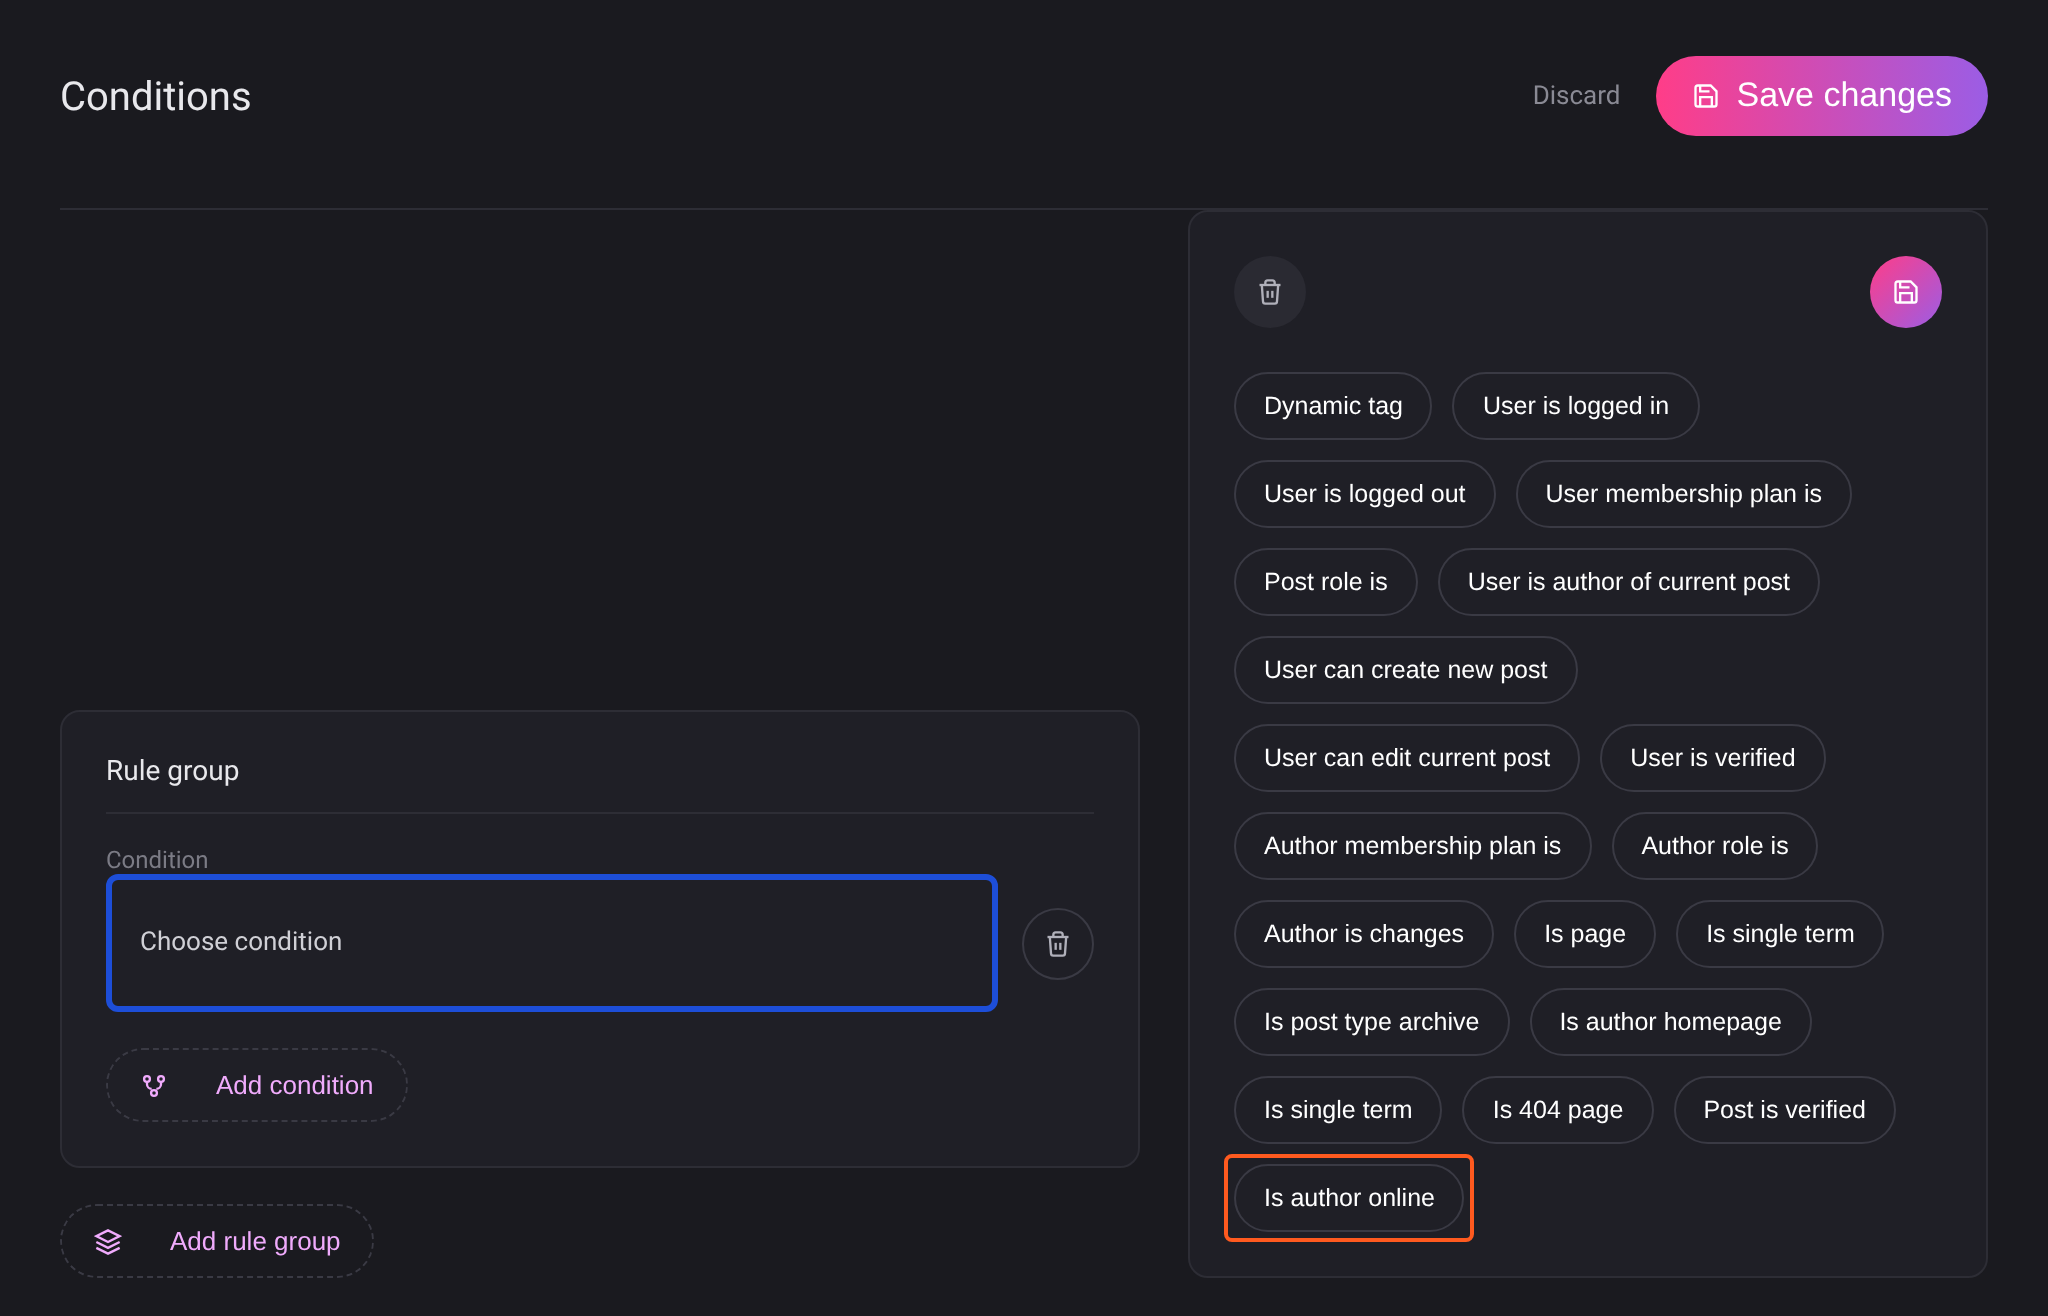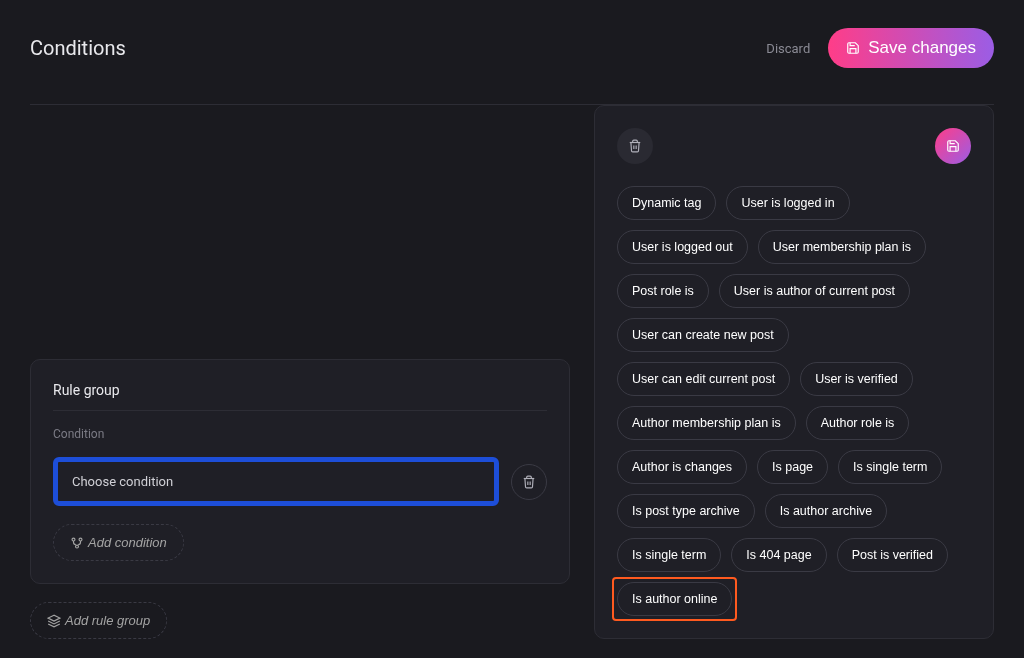--- a/index.html
+++ b/index.html
@@ -66,33 +66,33 @@
     font-size: 14px;
     color: #e8e8ec;
     padding-bottom: 12px;
     border-bottom: 1px solid #2d2d35;
     font-weight: 400;
   }
   .condition-label {
     color: #7b7b85;
     font-size: 12px;
     margin-top: 16px;
-    margin-bottom: 16px;
+    margin-bottom: 0;
   }
   .condition-row {
     display: flex;
     align-items: center;
     gap: 12px;
   }
   .condition-select {
     flex: 1;
     background: transparent;
-    border: 5px solid #1d4ed8;
+    border: 3px solid #1d4ed8;
     border-radius: 6px;
-    padding: 12px 14px;
+    padding: 24px 14px;
     color: #d0d0d6;
     font-size: 13px;
   }
   .icon-btn-circle {
     width: 36px;
     height: 36px;
     border-radius: 50%;
     border: 1px solid #3a3a44;
     background: transparent;
     display: inline-flex;
@@ -107,29 +107,28 @@
     border: none;
   }
   .icon-btn-circle.gradient {
     background: linear-gradient(135deg, #ff3d88 0%, #9b5de5 100%);
     border: none;
     color: #fff;
   }
   .dashed-pill {
     display: inline-flex;
     align-items: center;
-    gap: 4px;
+    gap: 24px;
     border: 1px dashed #3a3a44;
     border-radius: 20px;
     padding: 10px 16px;
-    color: #a3a3a3;
-    font-size: 13px;
-    cursor: pointer;
-    background: transparent;
-    font-style: italic;
+    color: #f0abfc;
+    font-size: 13px;
+    cursor: pointer;
+    background: transparent;
   }
   .add-condition-row { margin-top: 18px; }
   .add-rule-group-row { margin-top: 18px; }
   .right-header {
     display: flex;
     justify-content: space-between;
     margin-bottom: 22px;
   }
   .tag-cloud {
     display: flex;
@@ -262,21 +261,21 @@
             <span><button class="tag-pill">User is author of current post</button></span>
             <span><button class="tag-pill">User can create new post</button></span>
             <span><button class="tag-pill">User can edit current post</button></span>
             <span><button class="tag-pill">User is verified</button></span>
             <span><button class="tag-pill">Author membership plan is</button></span>
             <span><button class="tag-pill">Author role is</button></span>
             <span><button class="tag-pill">Author is changes</button></span>
             <span><button class="tag-pill">Is page</button></span>
             <span><button class="tag-pill">Is single term</button></span>
             <span><button class="tag-pill">Is post type archive</button></span>
-            <span><button class="tag-pill">Is author archive</button></span>
+            <span><button class="tag-pill">Is author homepage</button></span>
             <span><button class="tag-pill">Is single term</button></span>
             <span><button class="tag-pill">Is 404 page</button></span>
             <span><button class="tag-pill">Post is verified</button></span>
             <span class="tag-highlight"><button class="tag-pill">Is author online</button></span>
           </div>
       </div>
     </div>
   </div>
 </div>
 

